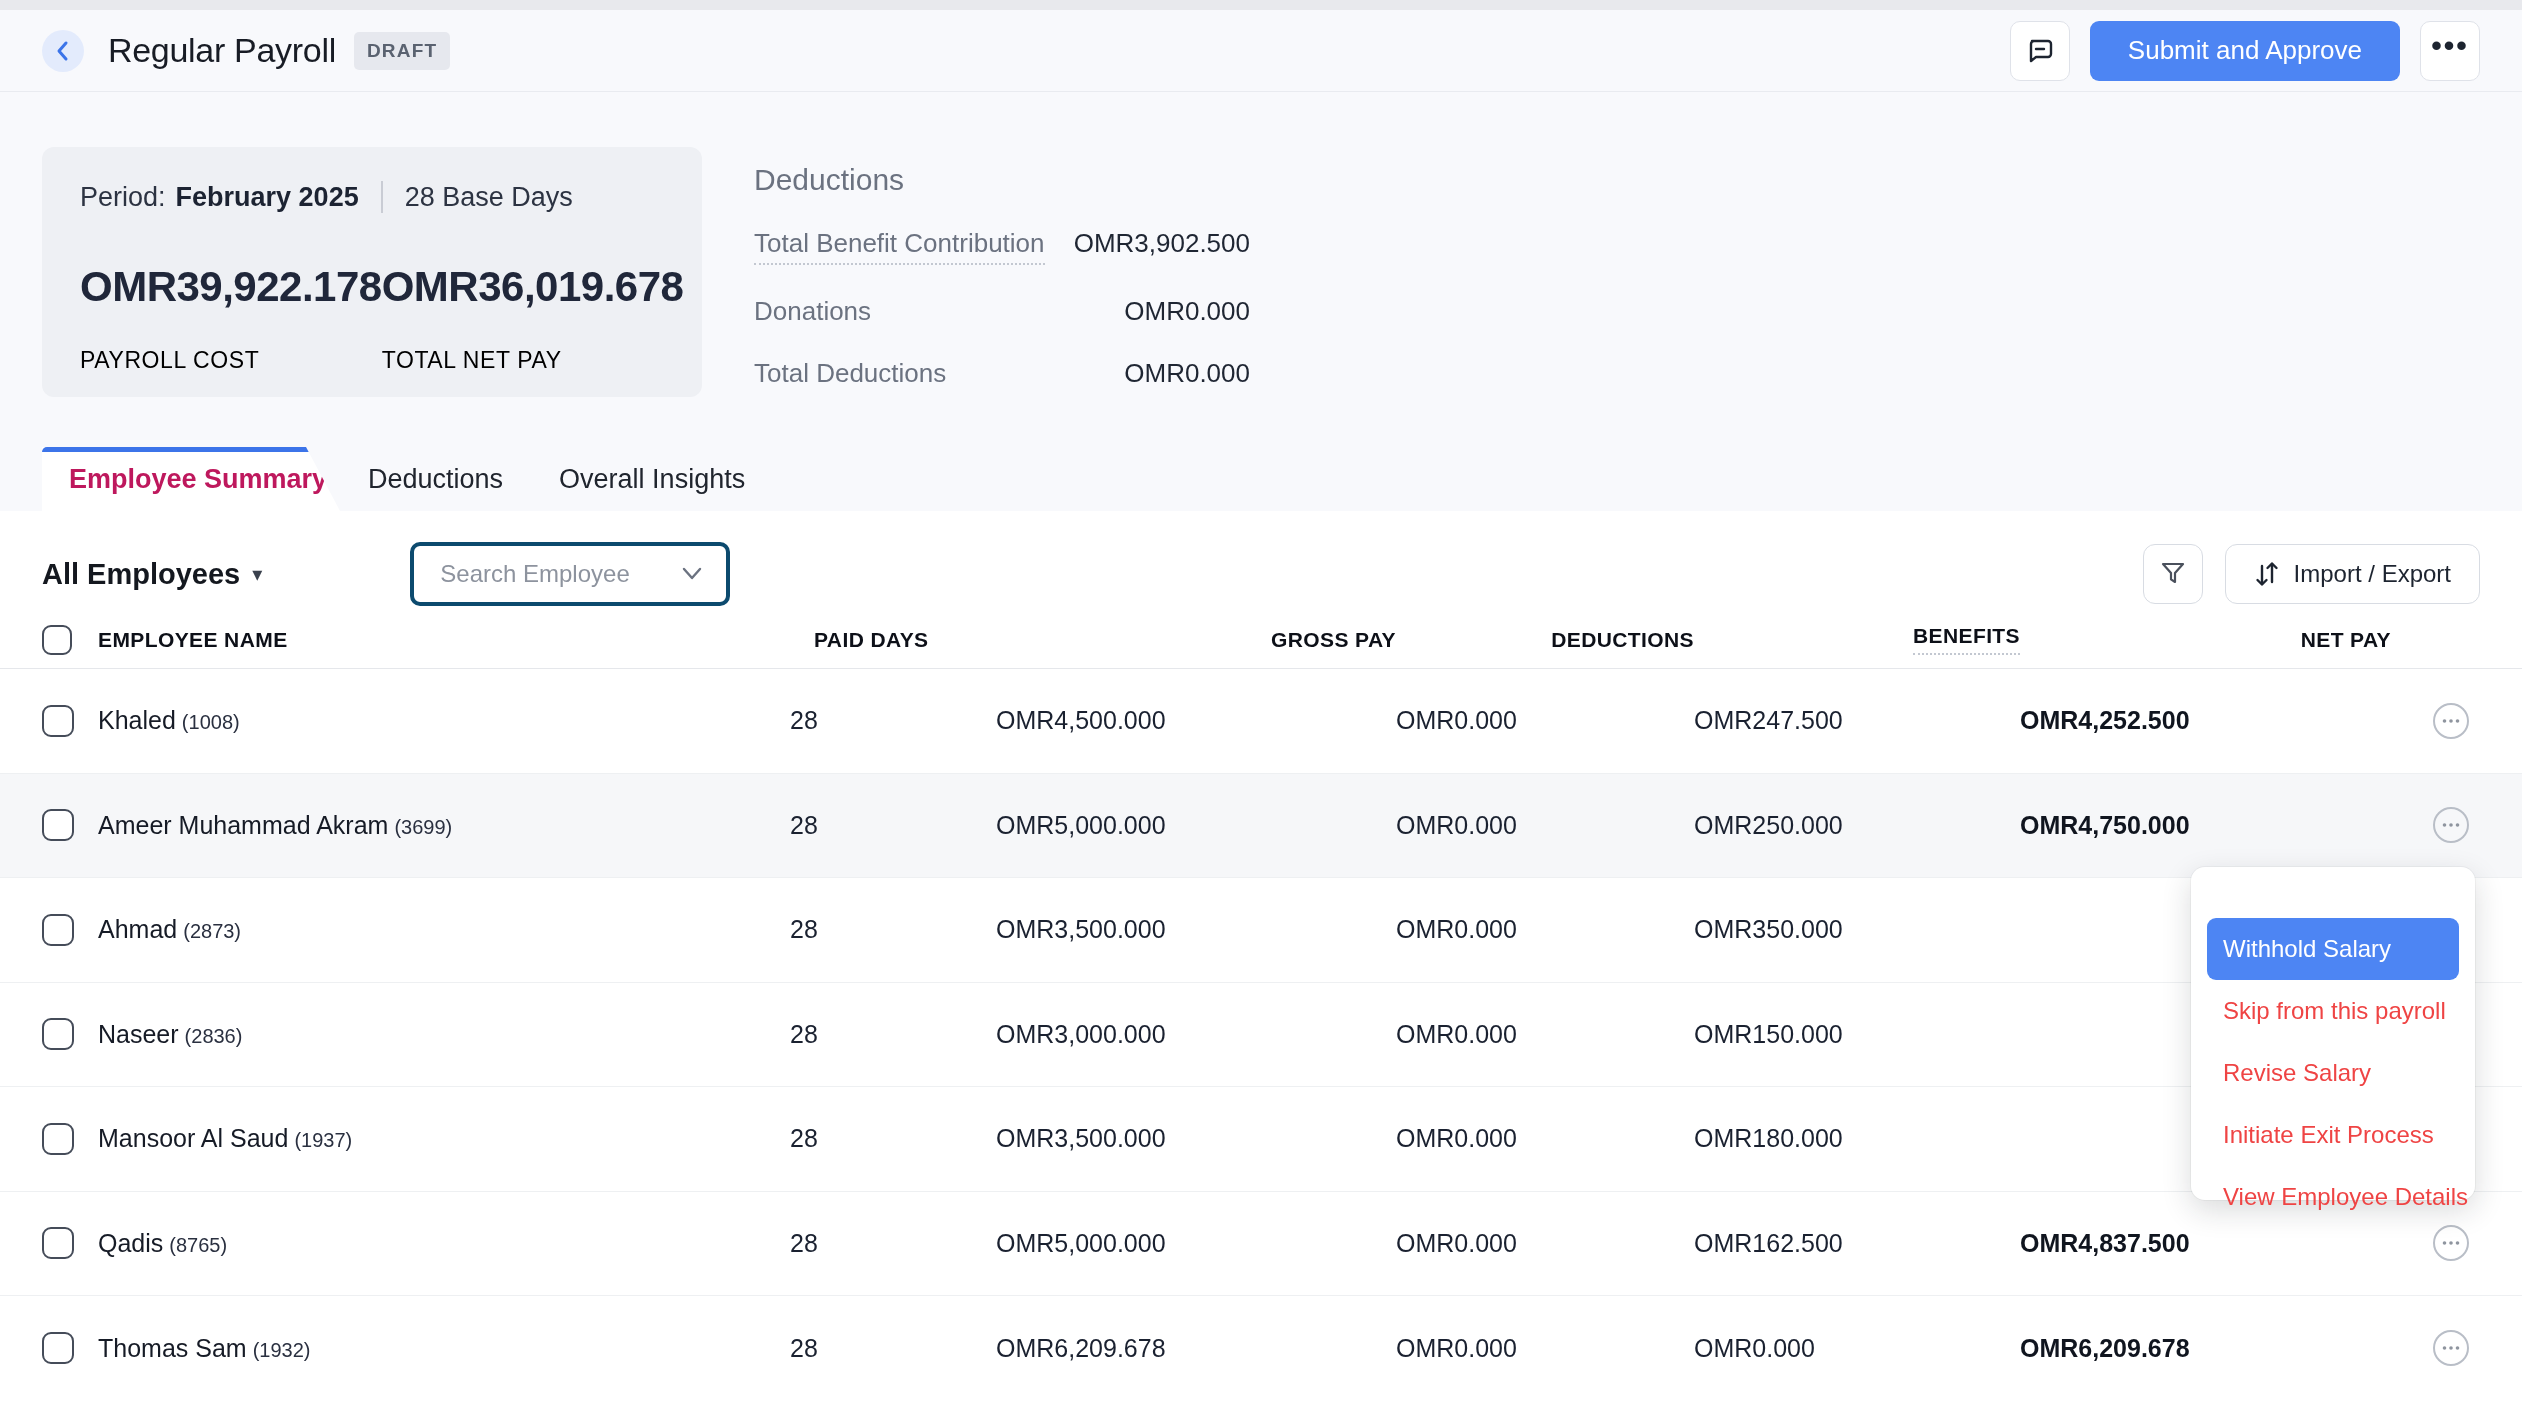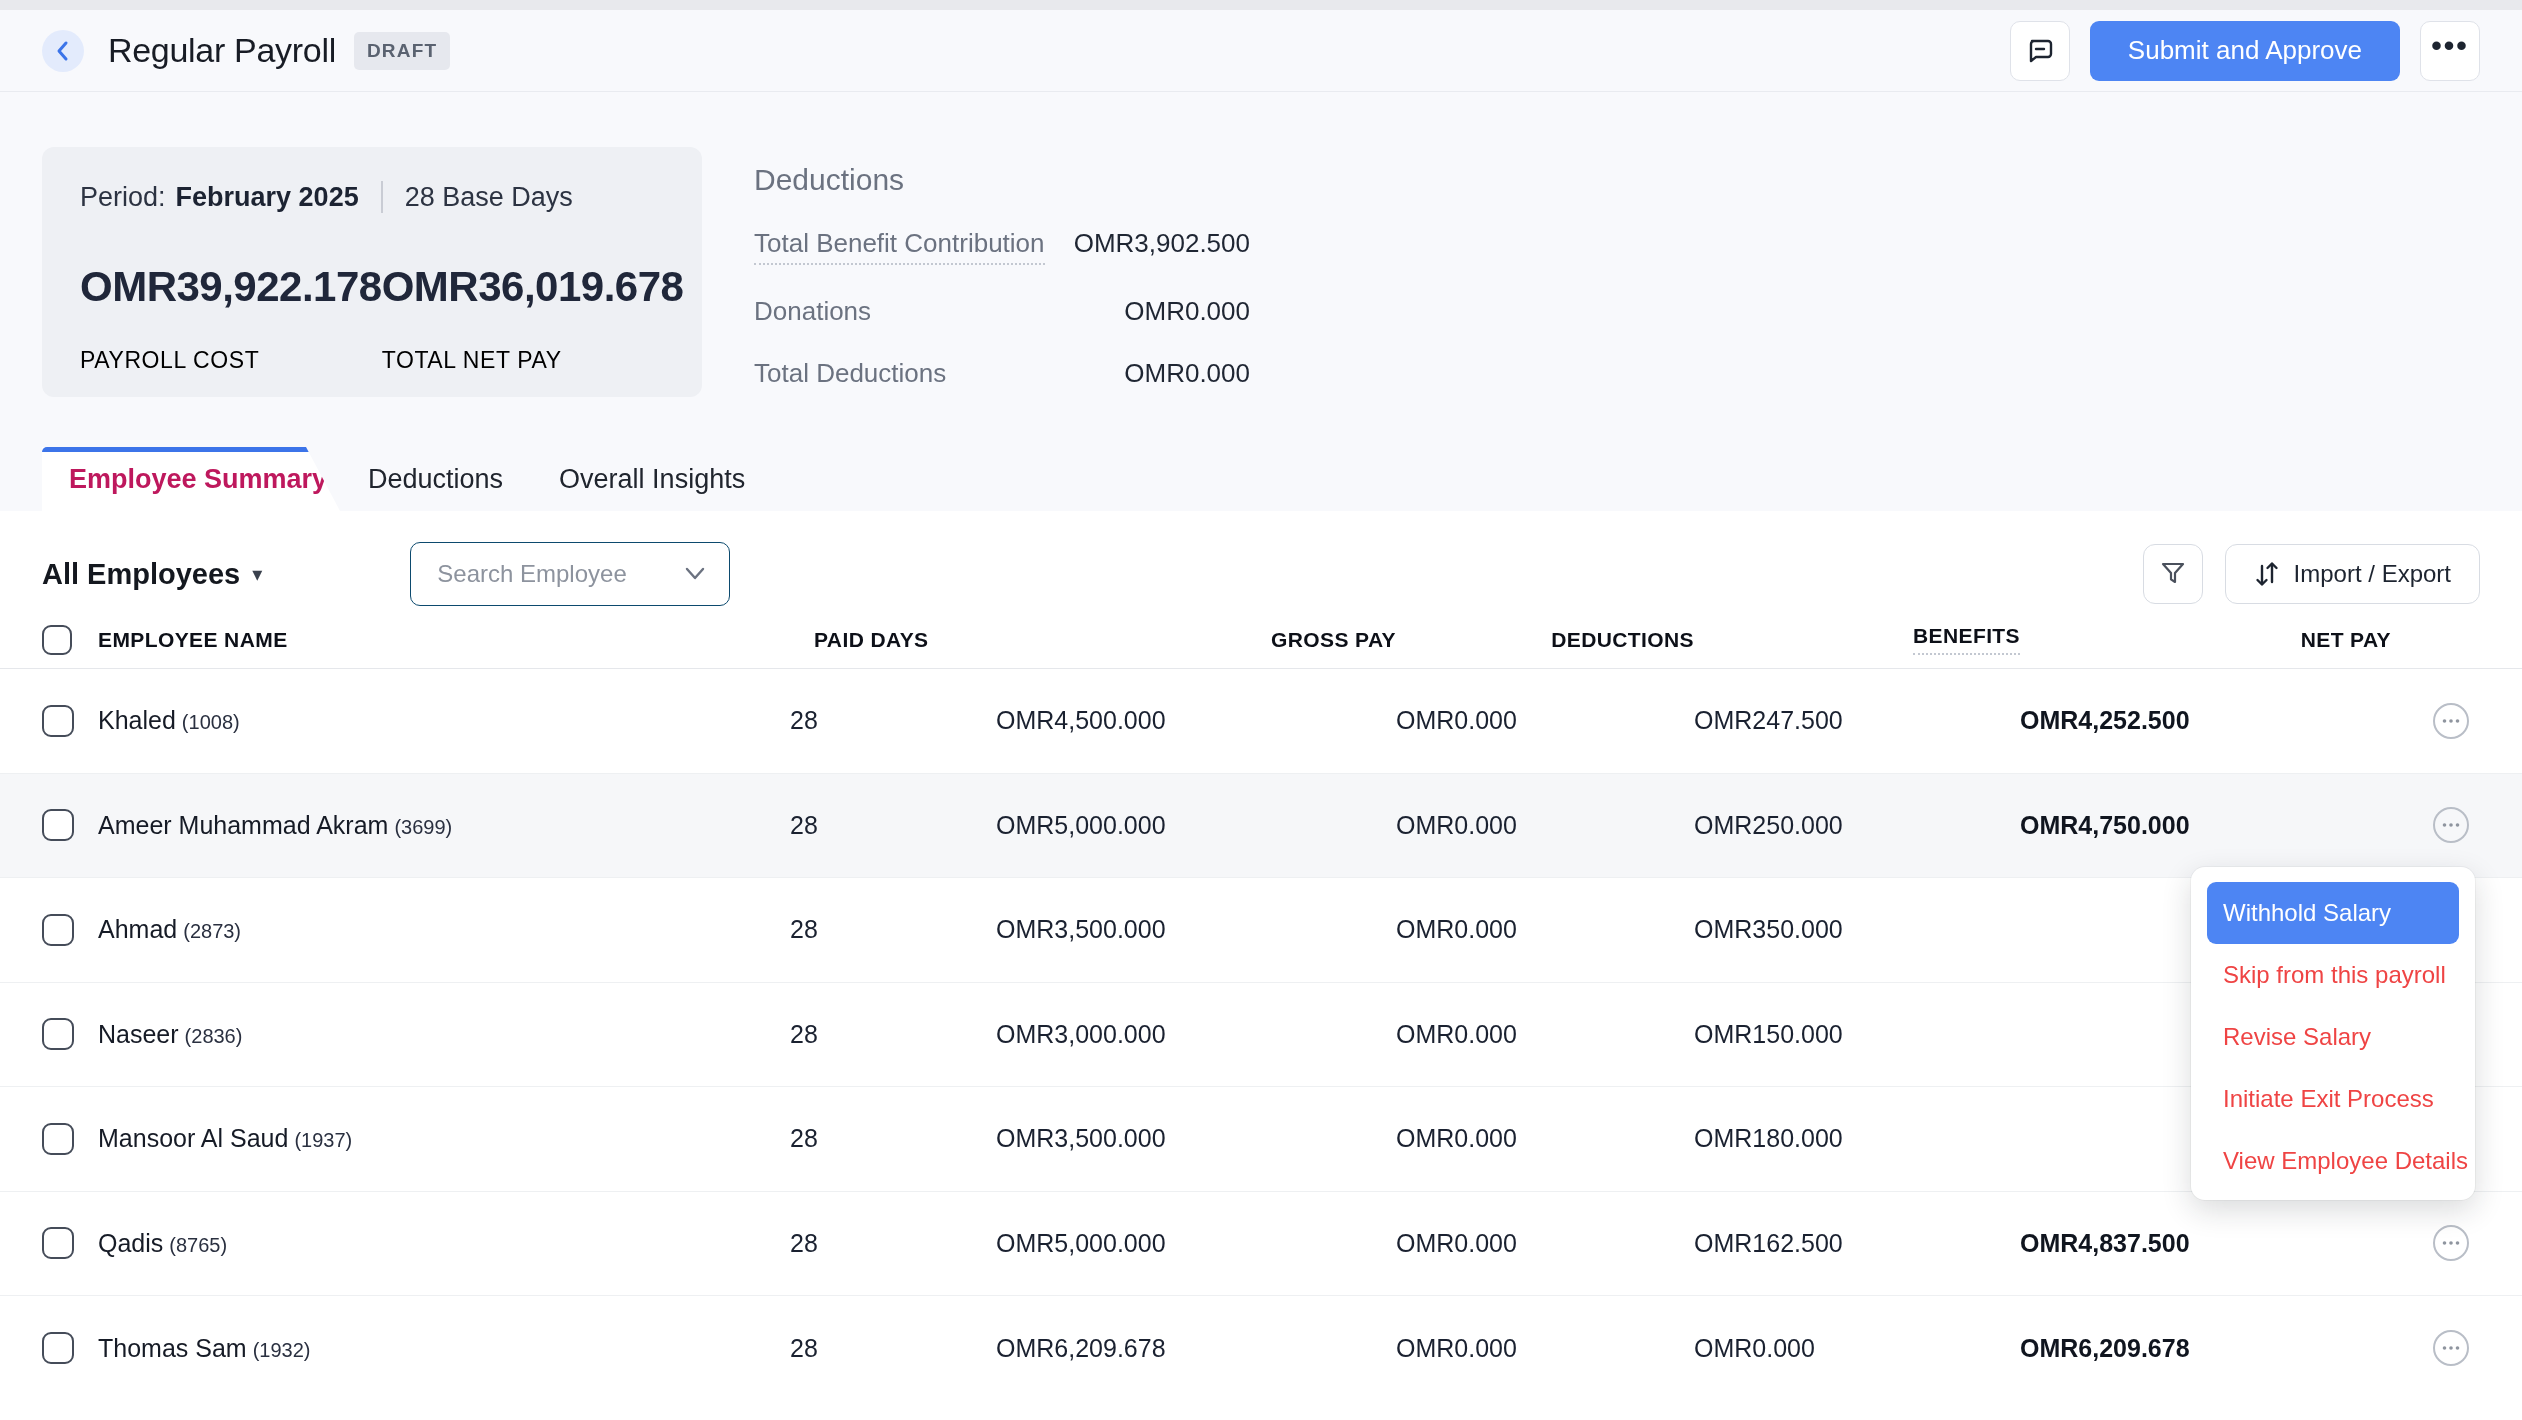--- a/index.html
+++ b/index.html
@@ -82,21 +82,21 @@
   .tab {
     display:flex; align-items:center; padding:0 28px; font-size:27px; color:#20252e; cursor:pointer;
   }
 
   
   .content { background:#ffffff; }
   .filter-row { display:flex; align-items:center; padding:26px 42px 0; height:100px; }
   .employees-filter { font-size:29px; font-weight:700; color:#14181f; display:flex; align-items:center; cursor:pointer; }
   .employees-filter .caret { margin-left:12px; font-size:20px; color:#3a414d; }
   .search-select {
-    margin-left:148px; width:320px; height:64px; background:#ffffff; border:1px solid #0c4a6e;
+    margin-left:148px; width:320px; height:64px; background:#ffffff; border:4px solid #0c4a6e;
     border-radius:10px; display:flex; align-items:center; padding:0 22px 0 26px; cursor:text;
   }
   .search-placeholder { font-size:24px; color:#8d939e; flex:1; }
   .filter-spacer { flex:1; }
   .square-btn {
     width:60px; height:60px; background:#ffffff; border:1px solid #d8dce3; border-radius:12px;
     display:flex; align-items:center; justify-content:center; cursor:pointer;
   }
   .import-btn {
     margin-left:22px; height:60px; padding:0 28px; background:#ffffff; border:1px solid #d8dce3;
@@ -133,21 +133,21 @@
   
   .context-menu {
     position:absolute; left:2191px; top:867px; width:284px; height:333px; background:#ffffff;
     border-radius:14px; box-shadow:0 10px 30px rgba(23,28,38,.16), 0 0 0 1px rgba(23,28,38,.04);
     padding:15px 16px 12px; z-index:50;
   }
   .menu-item {
     height:62px; display:flex; align-items:center; padding-left:16px; font-size:24px; color:#ef4444;
     border-radius:9px; cursor:pointer; white-space:nowrap;
   }
-  .menu-item.highlight { background:#4d85f3; color:#ffffff; }
+  .menu-item.highlight { background:#4d85f3; color:#ffffff;margin-top:36px; }
 
   svg { display:block; }
 </style>
 </head>
 <body>
 
 <div class="top-strip"></div>
 
 <header class="page-header">
   <button class="back-btn">

